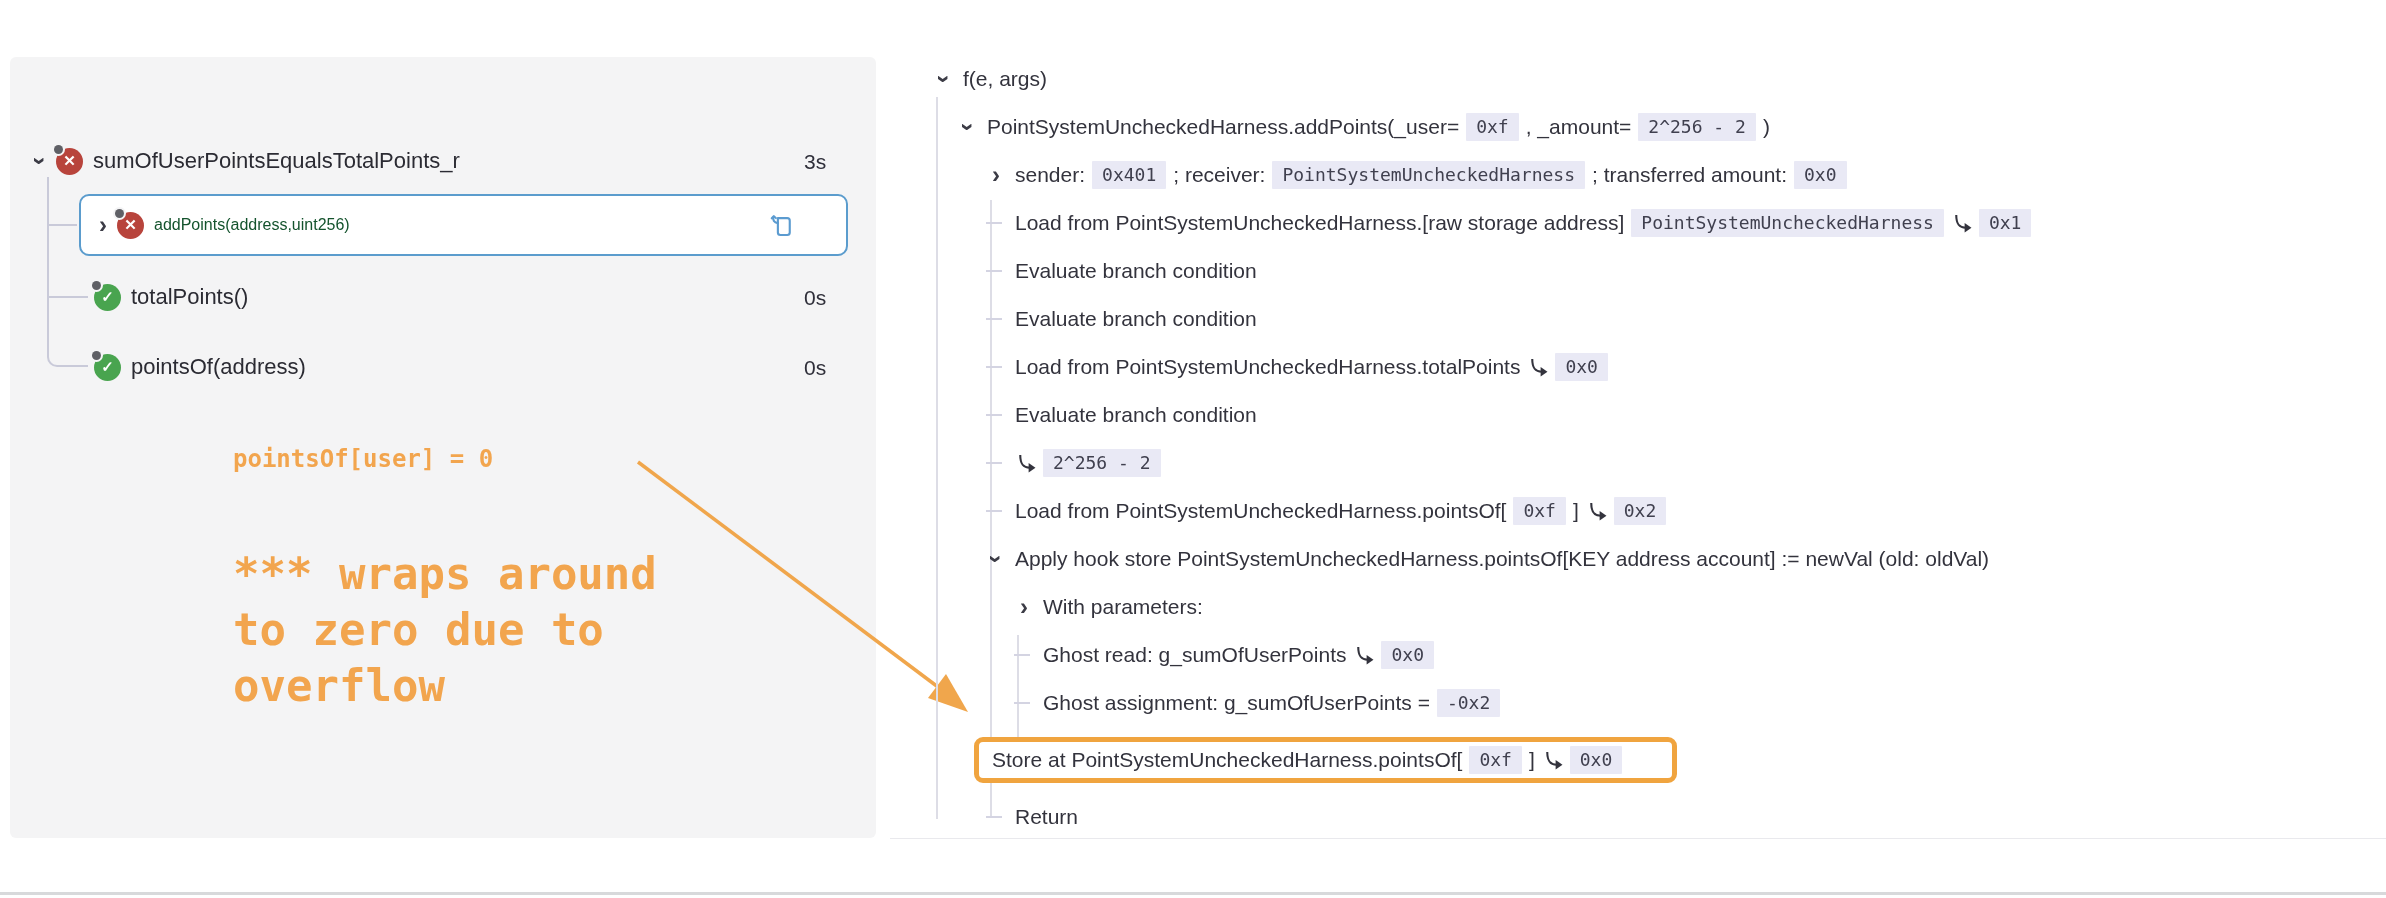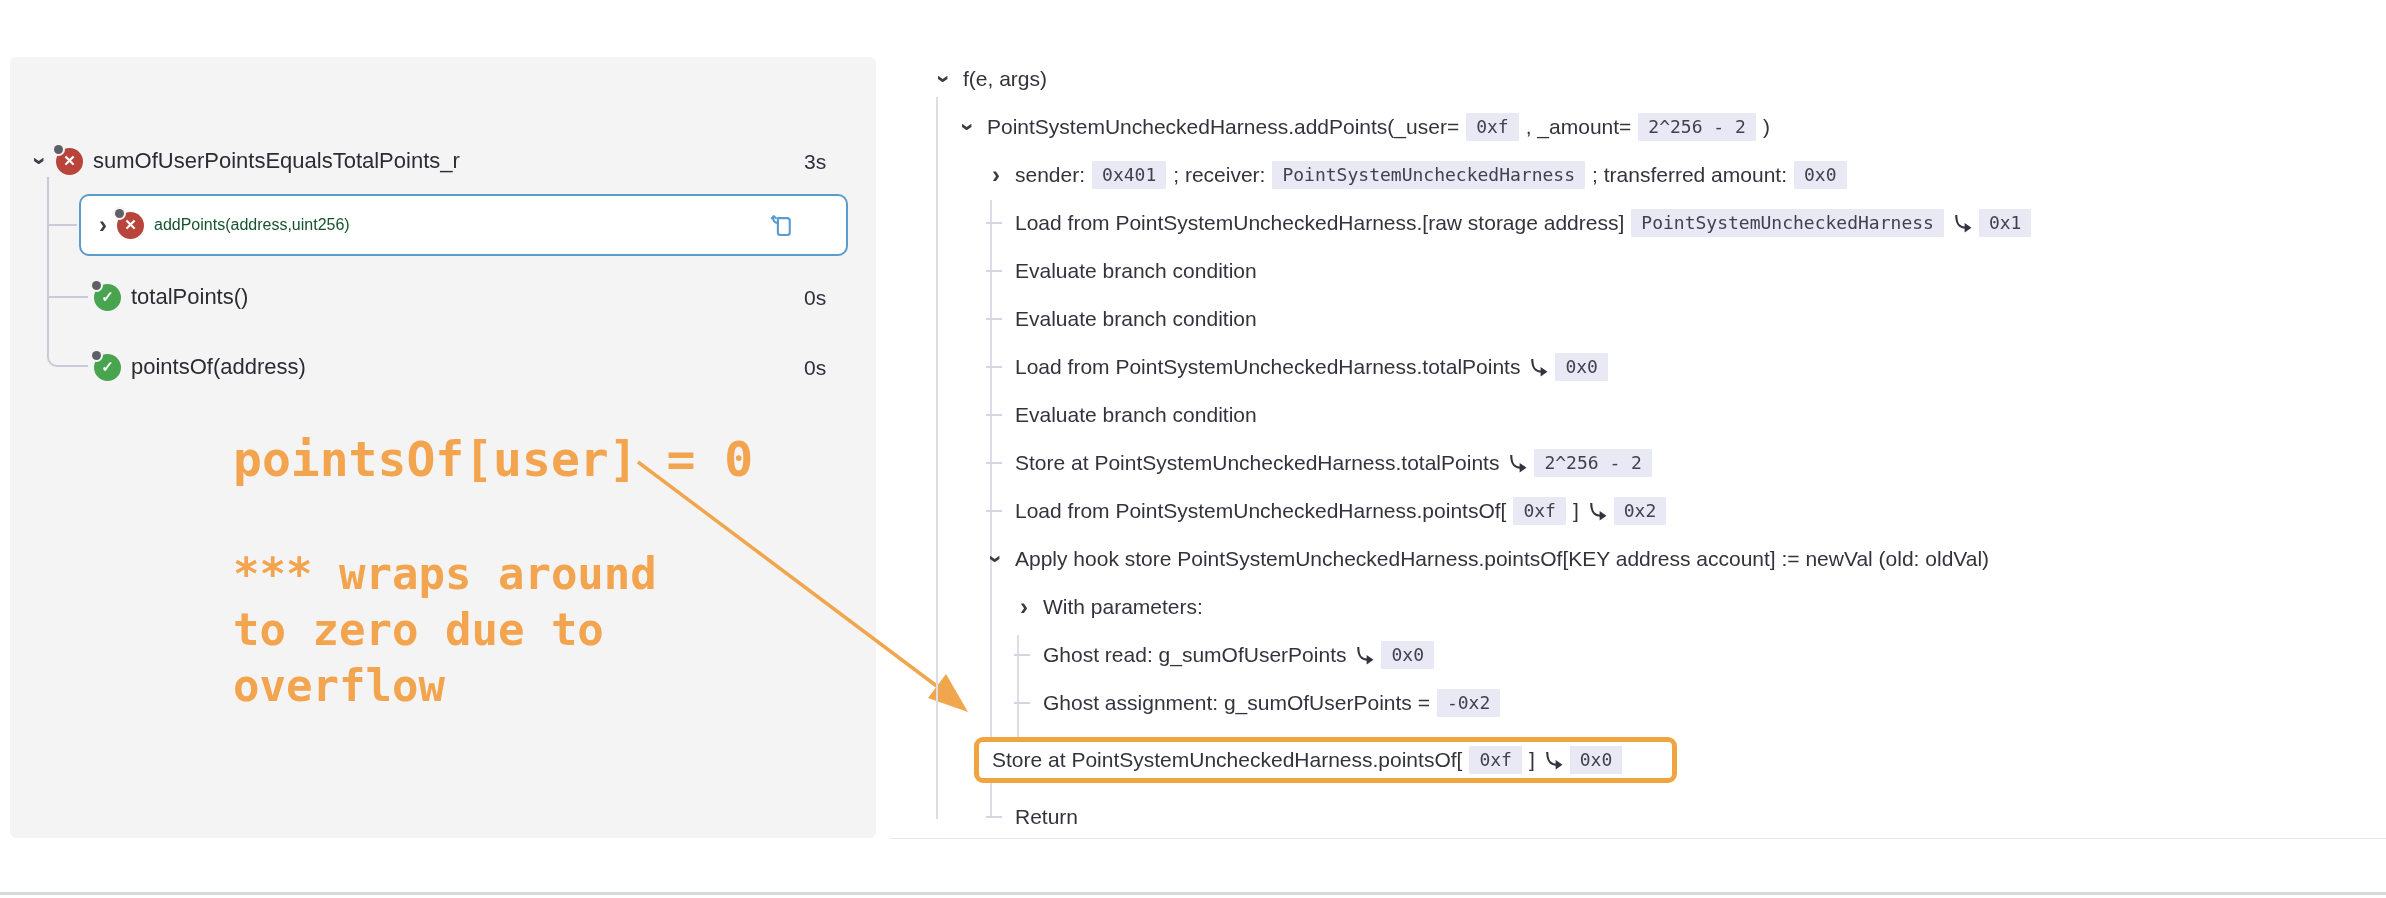--- a/index.html
+++ b/index.html
@@ -38,21 +38,21 @@
   
   .conn{position:absolute;background:transparent;}
   .trunk{left:37px;top:120px;width:2px;height:176px;background:#c9cad9;}
   .stub{height:2px;background:#c9cad9;}
   .corner{left:37px;top:294px;width:41px;height:16px;border-left:2px solid #c9cad9;border-bottom:2px solid #c9cad9;border-bottom-left-radius:10px;box-sizing:border-box;}
   
   .anno{
     position:absolute;color:#f2a54e;font-family:"DejaVu Sans Mono",monospace;font-weight:700;
     white-space:pre;line-height:56px;
   }
-  .anno-1{left:233px;top:436px;font-size:48px;line-height:46px;}
+  .anno-1{left:233px;top:436px;font-size:24px;line-height:46px;}
   .anno-2{left:233px;top:546px;font-size:44px;}
   .anno-arrow{position:absolute;left:620px;top:450px;pointer-events:none;}
   
   .trace{position:absolute;left:920px;top:55px;width:1466px;}
   .guide{position:absolute;width:2px;background:#dddde6;}
   .g1{left:16px;top:42px;height:722px;}
   .g2{left:70px;top:145px;height:617px;}
   .g3{left:97px;top:580px;height:125px;}
   .t-rows{position:relative;}
   .t-row{display:flex;align-items:center;height:48px;column-gap:7px;white-space:nowrap;}
@@ -215,21 +215,20 @@
         <div class="t-row lvl3">
           <span class="marker">
             <span class="dash"></span>
           </span>
           <span class="seg-text">Evaluate branch condition</span>
         </div>
         <div class="t-row lvl3">
           <span class="marker">
             <span class="dash"></span>
           </span>
-          <span class="seg-text">Store at PointSystemUncheckedHarness.totalPoints</span>
           <span class="arrow-ic">
             <svg width="21" height="21" viewBox="0 0 20 20">
               <path d="M5 2 C5 11 8 14 14 14" fill="none" stroke="#33333d" stroke-width="2"></path>
               <polygon points="13,9.5 19.5,14 13,18.5" fill="#33333d"></polygon>
             </svg>
           </span>
           <span class="seg-code">2^256 - 2</span>
         </div>
         <div class="t-row lvl3">
           <span class="marker">

